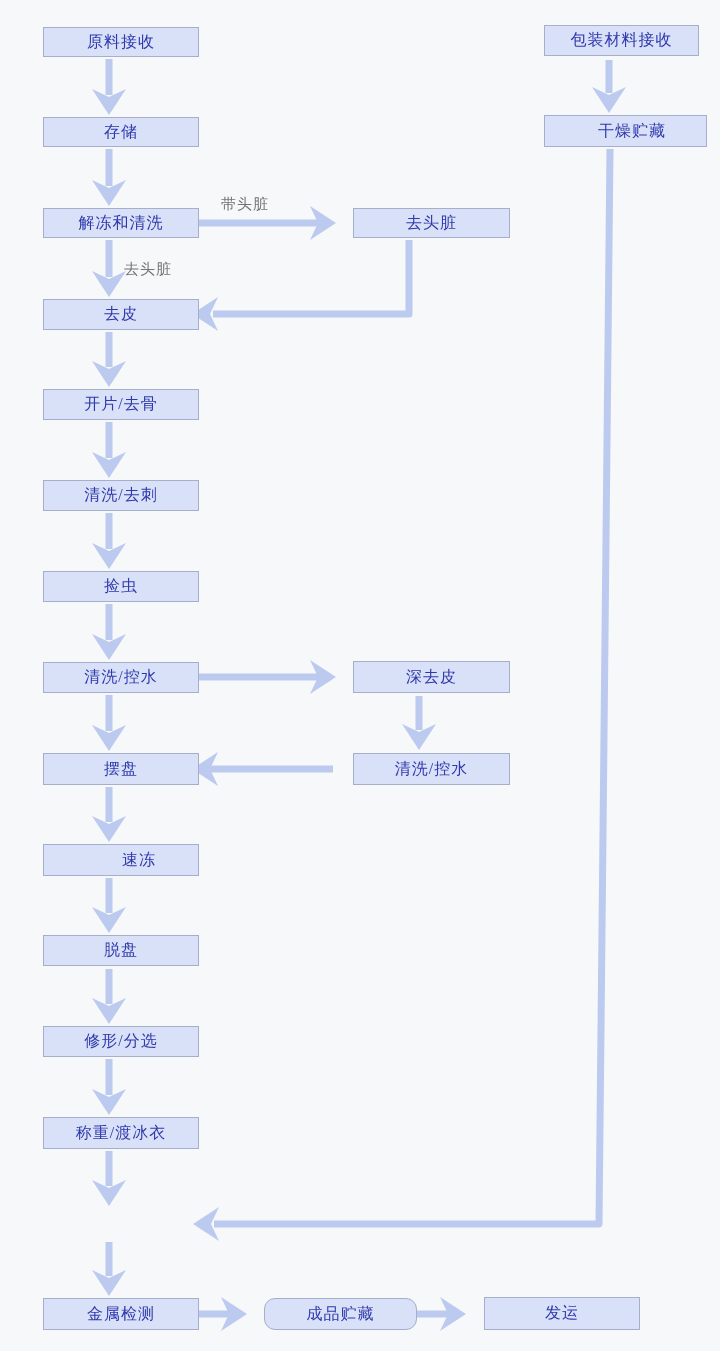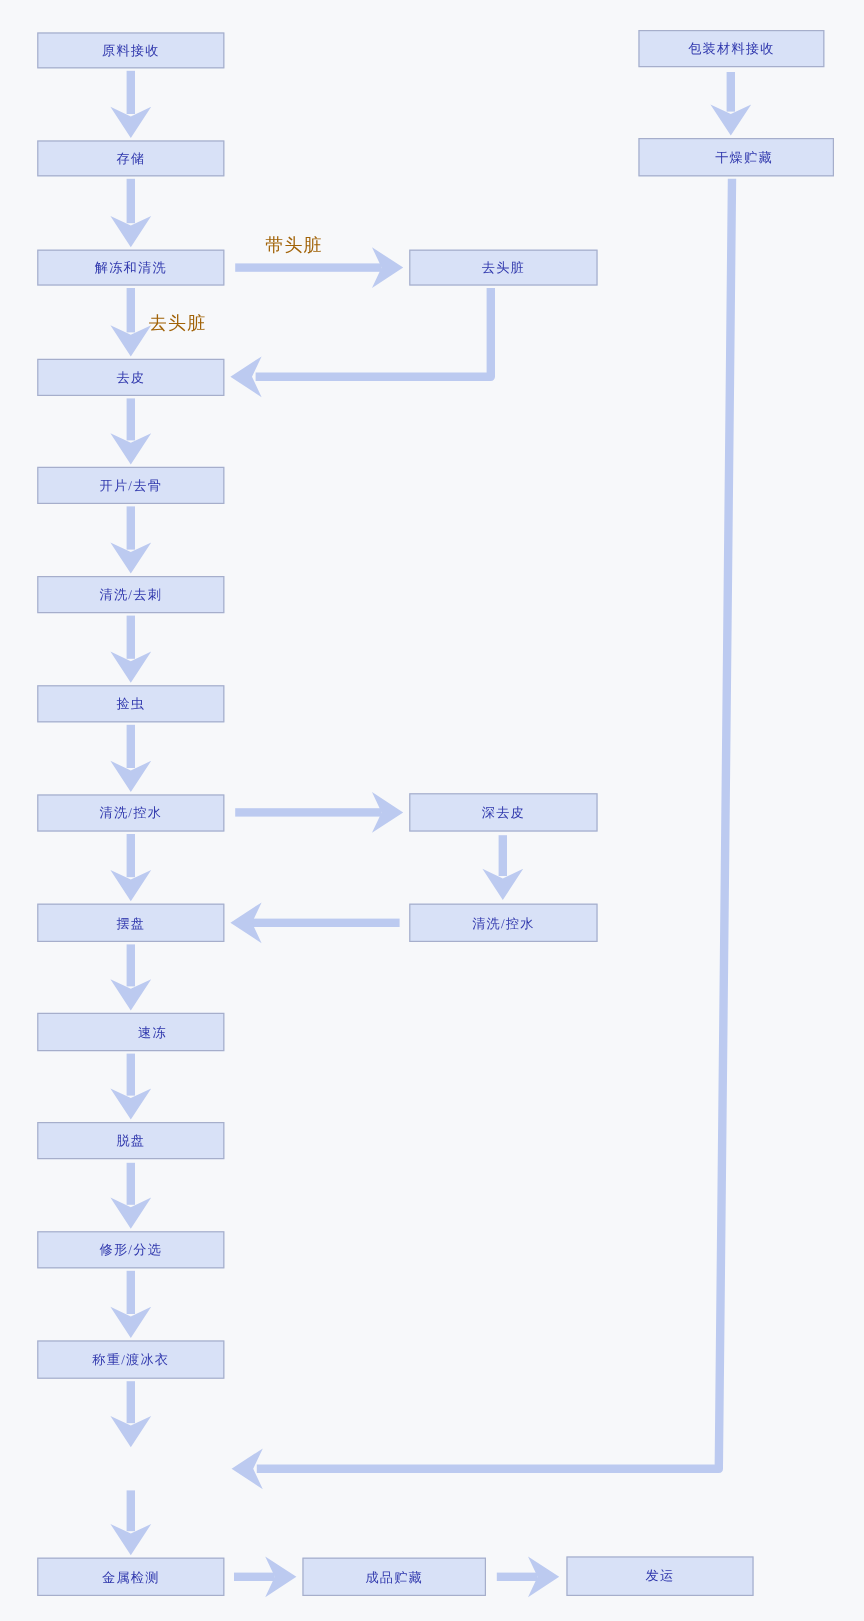--- a/index.html
+++ b/index.html
@@ -4,29 +4,30 @@
 <style>
   html,body{margin:0;padding:0;}
   body{background:#f7f8fa;font-family:"Liberation Serif", serif;}
   .stage{position:relative;width:720px;height:1351px;background:#f7f8fa;overflow:hidden;}
   .connectors{position:absolute;left:0;top:0;width:720px;height:1351px;}
   .node{
     position:absolute;
     background:#d8e1f7;
     border:1px solid #a6aecb;
     color:#3038ad;
-    font-size:11px;
+    font-size:16px;
     display:flex;align-items:center;justify-content:center;
     box-sizing:border-box;
     text-align:center;
     letter-spacing:1px;
+    margin-left:12px;
   }
   .edge-label{
     position:absolute;
-    color:#a16207;
+    color:#737373;
     font-size:15px;
     letter-spacing:1px;
     white-space:nowrap;
   }
   .arrow{fill:#bccaf0;}
   .arrow-line{stroke:#bccaf0;stroke-width:7;fill:none;stroke-linejoin:round;}
 </style>
 </head>
 <body>
 
@@ -143,21 +144,21 @@
   <div class="node" style="left:31px;top:844px;width:156px;height:32px;padding-left:36px;">速冻</div>
   <div class="node" style="left:31px;top:935px;width:156px;height:31px;">脱盘</div>
   <div class="node" style="left:31px;top:1026px;width:156px;height:31px;">修形/分选</div>
   <div class="node" style="left:31px;top:1117px;width:156px;height:32px;">称重/渡冰衣</div>
   <div class="node" style="left:31px;top:1298px;width:156px;height:32px;">金属检测</div>
 
   <div class="node" style="left:341px;top:208px;width:157px;height:30px;">去头脏</div>
   <div class="node" style="left:341px;top:661px;width:157px;height:32px;">深去皮</div>
   <div class="node" style="left:341px;top:753px;width:157px;height:32px;">清洗/控水</div>
 
-  <div class="node" style="left:252px;top:1298px;width:153px;height:32px;">成品贮藏</div>
+  <div class="node" style="left:252px;top:1298px;width:153px;height:32px;border-radius:11px;">成品贮藏</div>
   <div class="node" style="left:472px;top:1297px;width:156px;height:33px;">发运</div>
 
   <div class="node" style="left:532px;top:25px;width:155px;height:31px;">包装材料接收</div>
   <div class="node" style="left:532px;top:115px;width:163px;height:32px;padding-left:13px;">干燥贮藏</div>
 
   <span class="edge-label" style="left:221px;top:195px;">带头脏</span>
   <span class="edge-label" style="left:124px;top:260px;">去头脏</span>
 
 </div>
 

